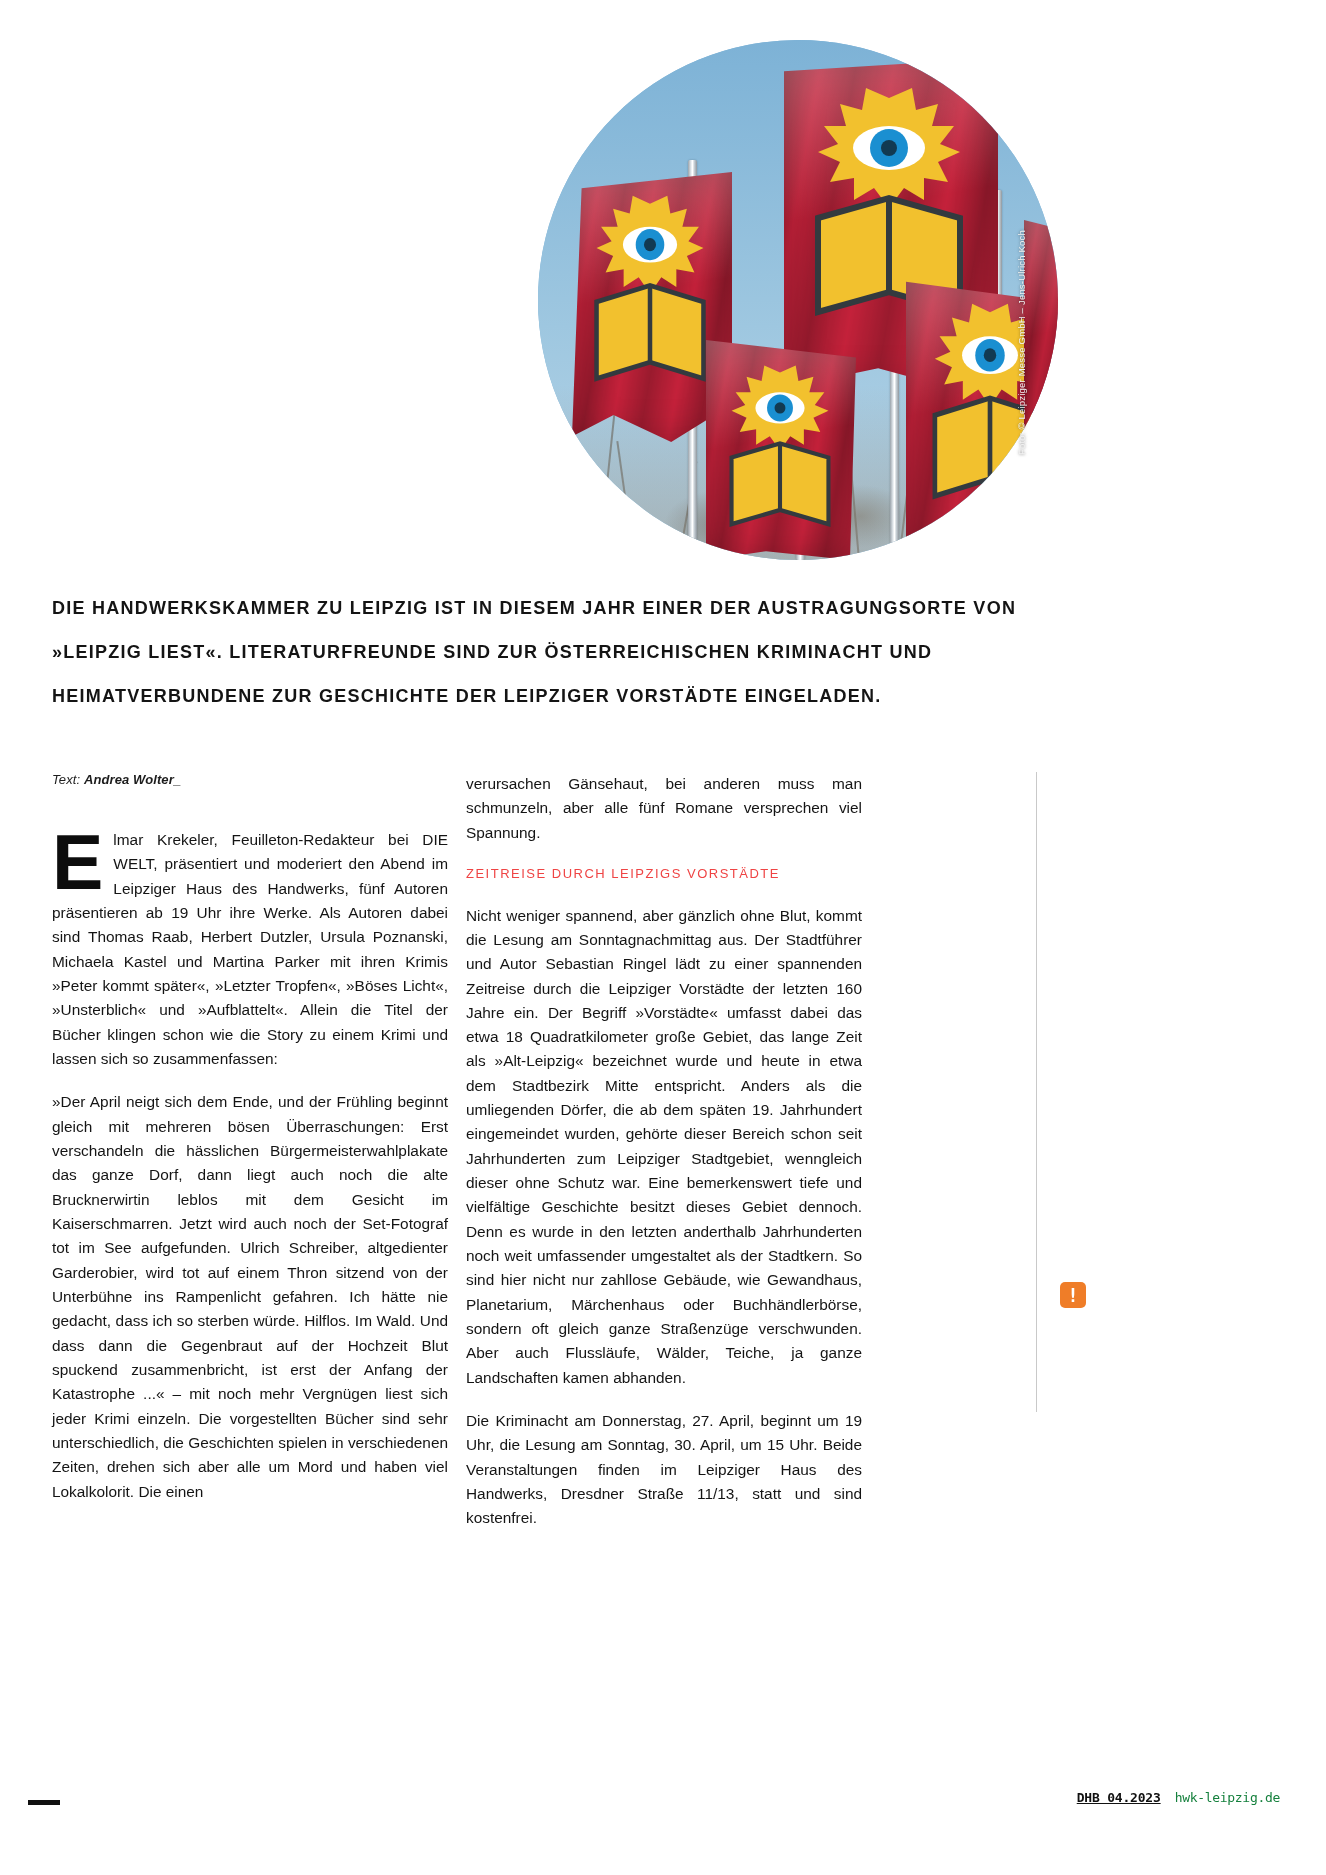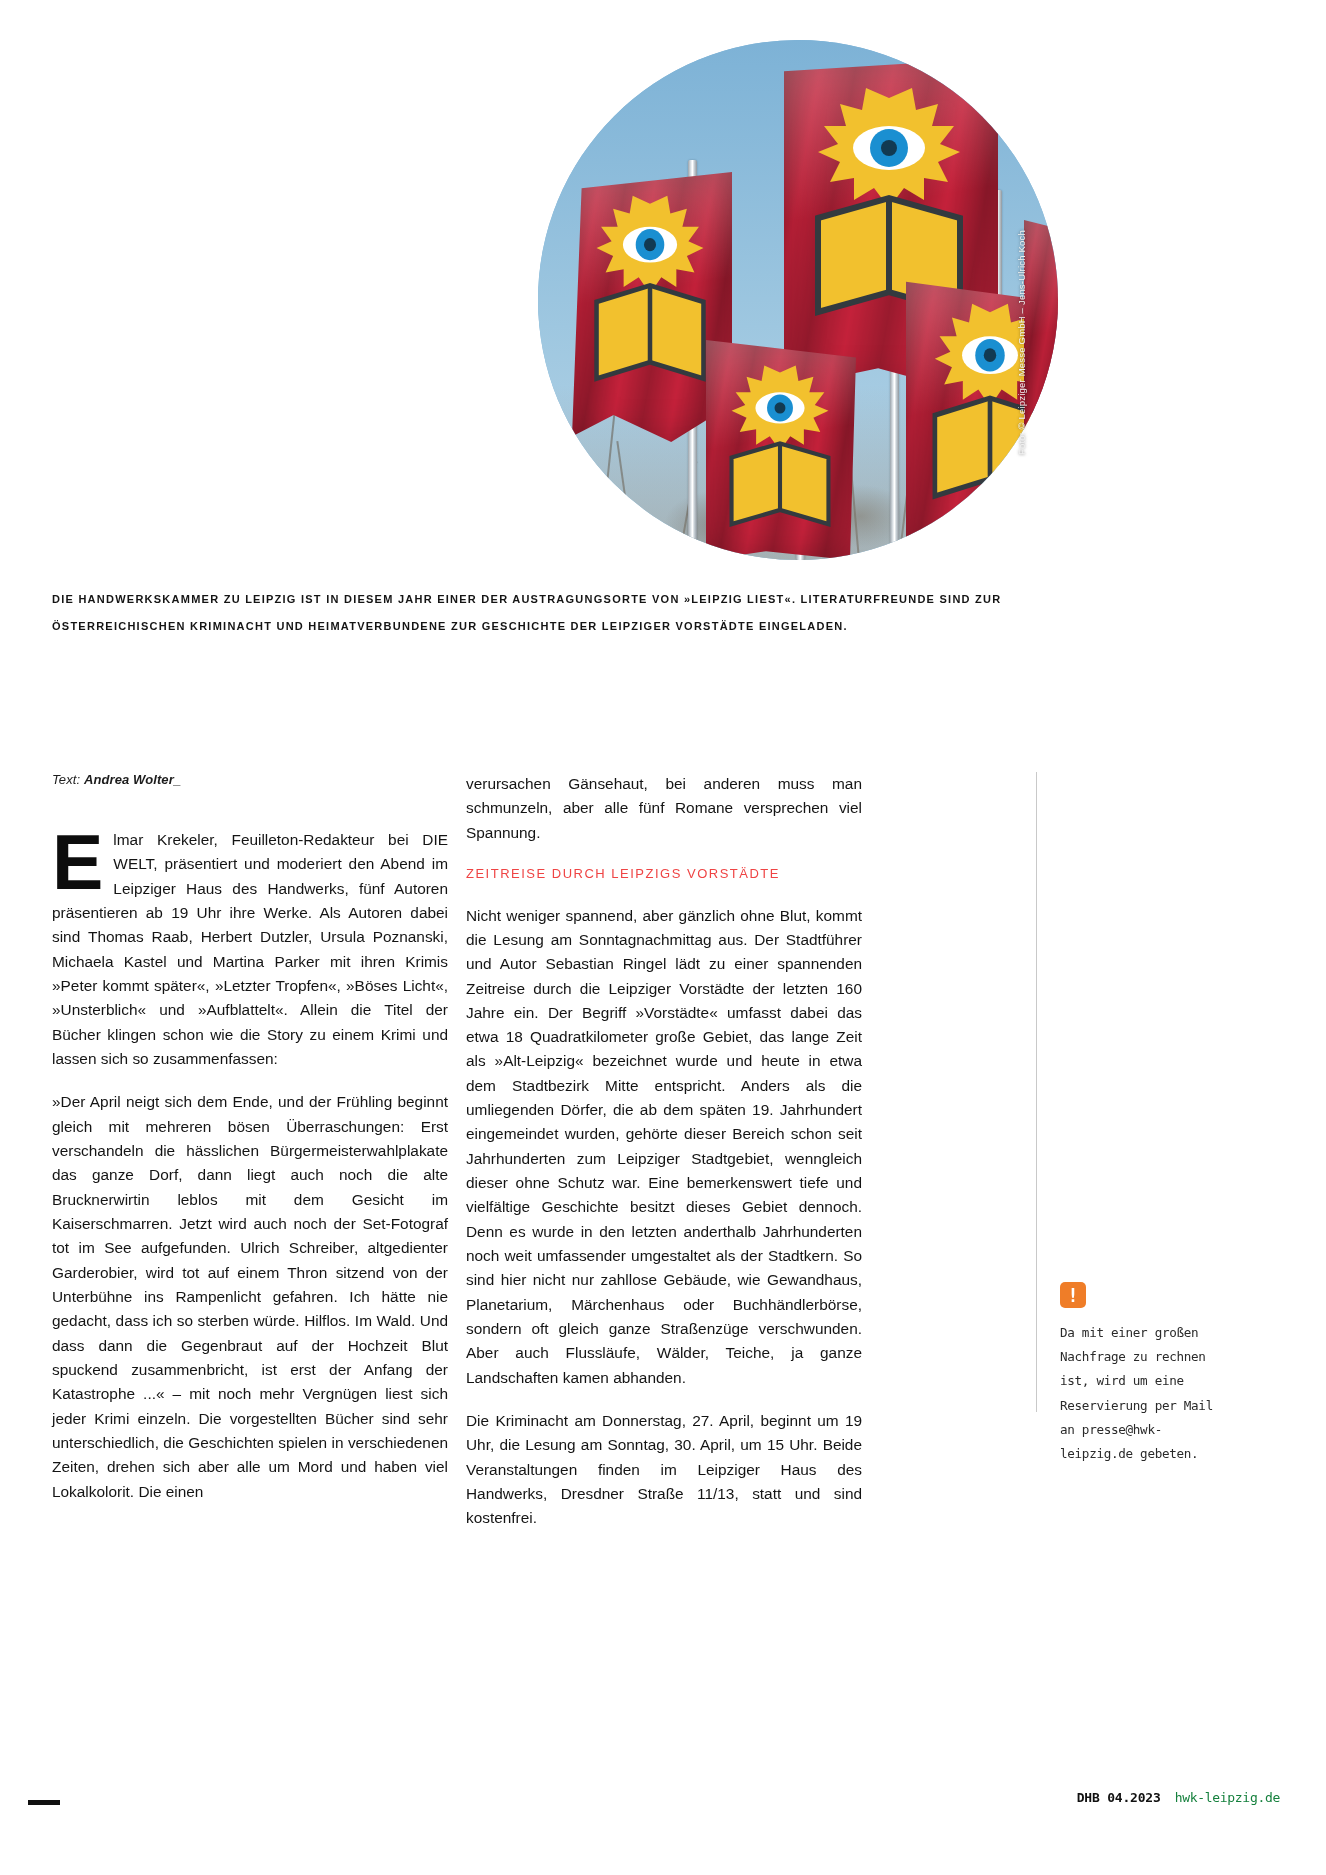--- a/index.html
+++ b/index.html
@@ -122,21 +122,21 @@
   .headline .ln { display: block; white-space: nowrap; }
 
   
   .standfirst {
     position: absolute;
     left: 52px;
     top: 586px;
     width: 1030px;
     font-family: "Liberation Sans", sans-serif;
     font-weight: 700;
-    font-size: 11px;
+    font-size: 18px;
     line-height: 2.45;
     letter-spacing: 1.25px;
     text-transform: uppercase;
     color: #141414;
     z-index: 6;
   }
 
   
   .byline {
     position: absolute;
@@ -245,21 +245,21 @@
   }
   .foot-right {
     position: absolute;
     right: 46px;
     top: 1790px;
     font-family: "DejaVu Sans Mono", monospace;
     font-size: 13px;
     color: #111111;
     white-space: nowrap;
   }
-  .foot-right .issue { font-weight: 700; letter-spacing: -0.2px; }
+  .foot-right .issue { font-weight: 700; letter-spacing: -0.2px; text-decoration: underline; }
   .foot-right .site {
     margin-left: 14px;
     color: #15803d;
     font-weight: 400;
     letter-spacing: -0.3px;
   }
 </style>
 </head>
 <body>
 
@@ -372,21 +372,20 @@
   <div class="col" id="col-mid">
     <p>verursachen Gänsehaut, bei anderen muss man schmunzeln, aber alle fünf Romane versprechen viel Spannung.</p>
     <p class="subhead">ZEITREISE DURCH LEIPZIGS VORSTÄDTE</p>
     <p>Nicht weniger spannend, aber gänzlich ohne Blut, kommt die Lesung am Sonntagnachmittag aus. Der Stadtführer und Autor Sebastian Ringel lädt zu einer spannenden Zeitreise durch die Leipziger Vorstädte der letzten 160 Jahre ein. Der Begriff »Vorstädte« umfasst dabei das etwa 18 Quadratkilometer große Gebiet, das lange Zeit als »Alt-Leipzig« bezeichnet wurde und heute in etwa dem Stadtbezirk Mitte entspricht. Anders als die umliegenden Dörfer, die ab dem späten 19. Jahrhundert eingemeindet wurden, gehörte dieser Bereich schon seit Jahrhunderten zum Leipziger Stadtgebiet, wenngleich dieser ohne Schutz war. Eine bemerkenswert tiefe und vielfältige Geschichte besitzt dieses Gebiet dennoch. Denn es wurde in den letzten anderthalb Jahrhunderten noch weit umfassender umgestaltet als der Stadtkern. So sind hier nicht nur zahllose Gebäude, wie Gewandhaus, Planetarium, Märchenhaus oder Buchhändlerbörse, sondern oft gleich ganze Straßenzüge verschwunden. Aber auch Flussläufe, Wälder, Teiche, ja ganze Landschaften kamen abhanden.</p>
     <p>Die Kriminacht am Donnerstag, 27. April, beginnt um 19 Uhr, die Lesung am Sonntag, 30. April, um 15 Uhr. Beide Veranstaltungen finden im Leipziger Haus des Handwerks, Dresdner Straße 11/13, statt und sind kostenfrei.</p>
   </div>
 
   <div class="side-rule"></div>
   <div class="note">
     <div class="note-badge">!</div>
-    <div class="note-text">Da mit einer großen Nachfrage zu rechnen ist, wird um eine Reservierung per Mail an presse@hwk-leipzig.de gebeten.</div>
   </div>
 
   <div class="foot-rule"></div>
   <div class="foot-left">
     <span>S</span><span class="pg">12</span>
   </div>
   <div class="foot-right">
     <span class="issue">DHB 04.2023</span><span class="site">hwk-leipzig.de</span>
   </div>
 

